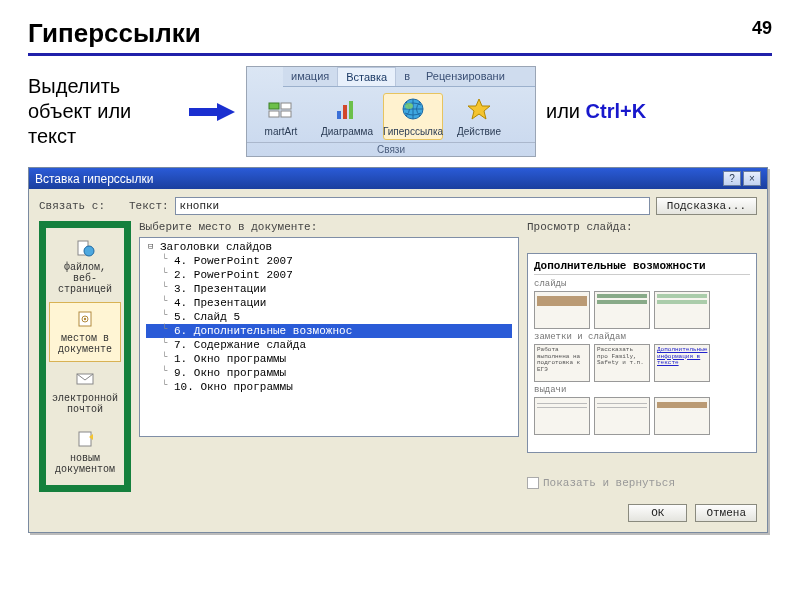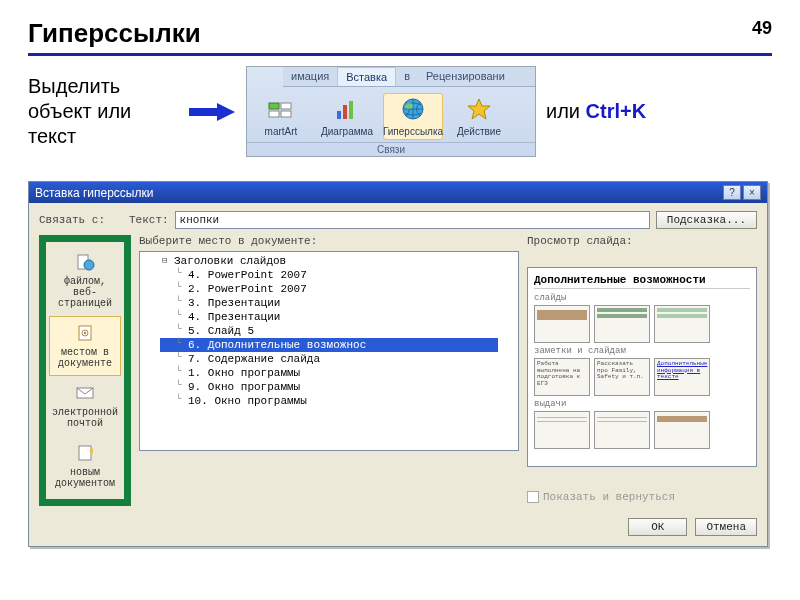--- a/index.html
+++ b/index.html
@@ -34,21 +34,21 @@
   .rtab { padding:3px 8px; color:#3b5075;}
   .rtab.sel { background:#e8f0fb; border:1px solid #b8c6dc; border-bottom:none; color:#1b3a66;}
   .rbody { display:flex; padding:6px 4px 2px 4px; gap:6px;}
   .rbtn { display:flex; flex-direction:column; align-items:center; gap:2px; padding:2px 4px; width:60px;justify-content:center;}
   .rbtn .ico { width:30px; height:28px; display:flex; align-items:center;justify-content:center;}
   .rbtn span.lab { font-size:10px; color:#2b3c55; text-align:center; }
   .rbtn.sel { background:#fff2cf; border:1px solid #e7c45f; border-radius:3px;}
   .rgrp { border-top:1px solid #aab7cc; text-align:center; font-size:10px; color:#4a5d7d; padding:1px 0;}
   
   .dialog {
-    margin-top:24px;
+    margin-top:10px;
     width:740px;
     border:1px solid #7a8aa0;
     background:#ece9d8;
     box-shadow:2px 2px 0 #bbb;
     font-size:11px;
   }
   .dtitle {
     background:linear-gradient(#2a5bd7,#1b3f9e);
     color:#fff; font-size:12px; padding:3px 6px;
     display:flex; justify-content:space-between; align-items:center;
@@ -77,21 +77,21 @@
   }
   .lbitem {
     display:flex; flex-direction:column; align-items:center; justify-content:center;
     text-align:center; font-size:10px; color:#333; padding:6px 2px; border:1px solid transparent;
     gap:4px;
   }
   .lbitem.sel { background:#fff5d4; border:1px solid #d8b254;}
   .lbico { width:22px; height:20px; display:flex;align-items:center;justify-content:center;}
   .centercol { flex:1; display:flex; flex-direction:column; gap:4px;}
   .tree {
-    border:1px solid #7f8ea6; background:#fff; height:200px; overflow:auto; padding:2px 20px;
+    border:1px solid #7f8ea6; background:#fff; height:200px; overflow:auto; padding:2px 6px;
   }
   .troot { padding:1px 2px 1px 14px; position:relative;}
   .troot::before { content:"⊟"; position:absolute; left:2px; top:1px; font-size:9px; color:#555;}
   .titem { padding:1px 2px 1px 28px; position:relative; white-space:nowrap;}
   .titem::before { content:"└"; position:absolute; left:16px; top:0; font-size:9px; color:#888;}
   .titem.sel { background:#2a5bd7; color:#fff;}
   .preview {
     border:1px solid #7f8ea6; background:#fff; height:200px; padding:6px;
   }
   .pvtitle { font-size:11px; font-weight:bold; border-bottom:1px solid #ccc; padding-bottom:2px; margin-bottom:4px;}

